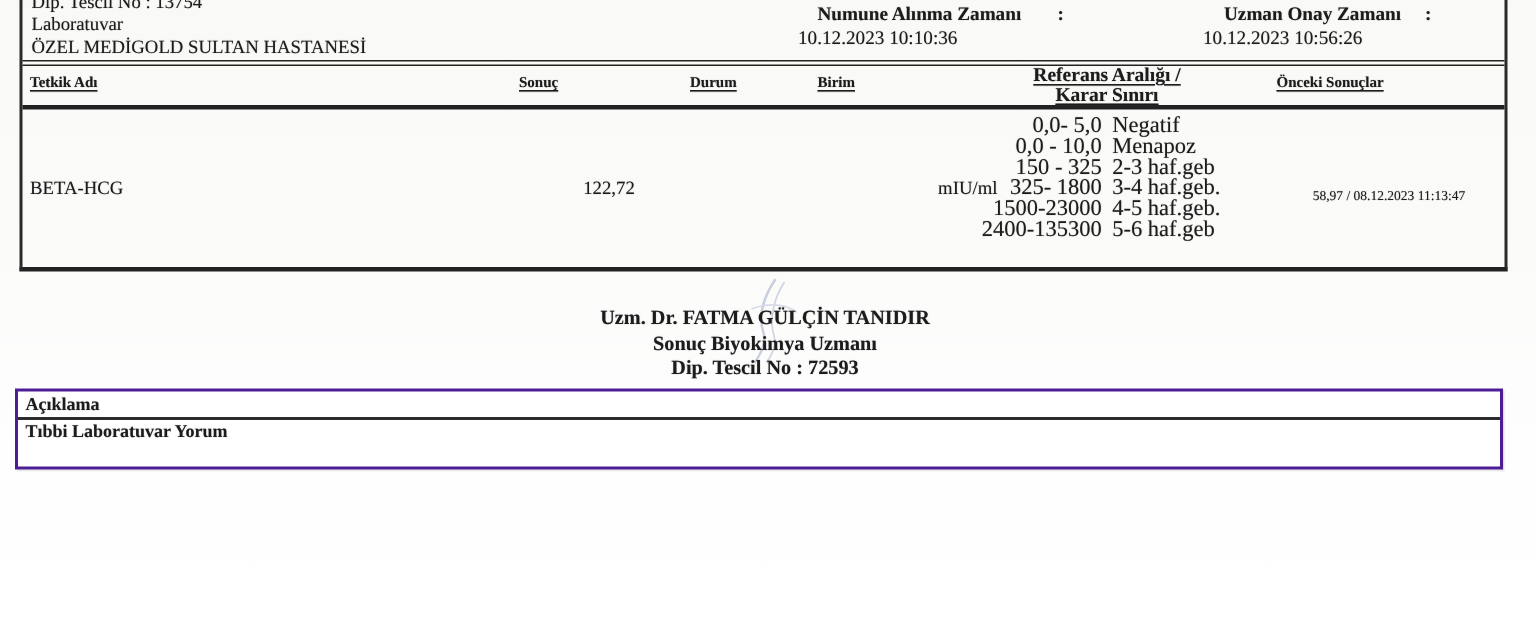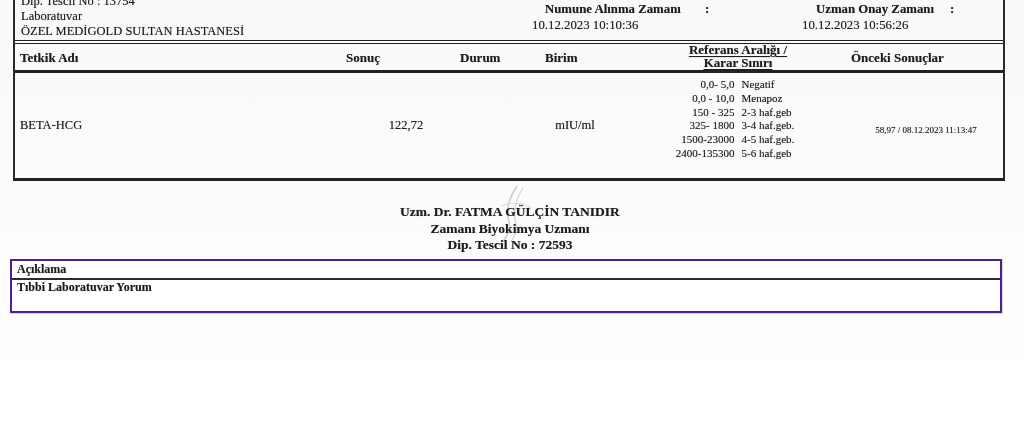--- a/index.html
+++ b/index.html
@@ -29,33 +29,34 @@
     position: absolute; left: 6px; top: 4px;
     font-size: 12.5px; line-height: 15px; white-space: nowrap;
   }
   .time-label { position: absolute; font-size: 12.8px; font-weight: bold; white-space: nowrap; }
   .time-colon { position: absolute; font-size: 12.8px; font-weight: bold; }
   .time-value { position: absolute; font-size: 12.8px; white-space: nowrap; }
 
   .colhead-row { position: relative; height: 26px; border-bottom: 3px solid #222; }
   .col-label {
     position: absolute; top: 6px;
-    font-size: 13px; font-weight: bold;
+    font-size: 10px; font-weight: bold;
+    text-decoration: underline;
     text-underline-offset: 2px;
     text-decoration-thickness: 1.2px;
     white-space: nowrap;
   }
   .col-center { text-align: left; }
   .ref-header { position: absolute; top: 0px; left: 643px; width: 160px; text-align: center;
     font-size: 13px; font-weight: bold; line-height: 12.8px; }
   .ref-header div { text-decoration: underline; text-underline-offset: 2px; text-decoration-thickness: 1.2px; }
 
   .data-row { position: relative; height: 105px; font-size: 12.5px; }
   .cell { position: absolute; white-space: nowrap; }
-  .ref-list { position: absolute; left: 613px; top: 5px; width: 220px; font-size: 11px; line-height: 13.8px; }
+  .ref-list { position: absolute; left: 613px; top: 5px; width: 220px; font-size: 15px; line-height: 13.8px; }
   .ref-line { display: flex; justify-content: center; gap: 7px; }
   .ref-range { width: 92px; text-align: right; }
   .ref-label { width: 92px; text-align: left; }
   .prev-result { position: absolute; left: 816px; top: 52px; width: 190px; text-align: center; font-size: 9px; }
 
   
   .signature-block {
     position: absolute; left: 310px; top: 192px; width: 400px;
     text-align: center; font-weight: bold; font-size: 13.5px; line-height: 16.5px;
     white-space: nowrap;
@@ -102,21 +103,21 @@
       <div>Referans Aralığı /</div>
       <div>Karar Sınırı</div>
     </div>
     <span class="col-label col-center" style="left:836px; width:150px;">Önceki Sonuçlar</span>
   </div>
 
   <div class="data-row">
     <span class="cell" style="left:5px; top:45px;">BETA-HCG</span>
     <span class="cell" style="left:331px; top:45px; width:120px; text-align:center;">122,72</span>
     <span class="cell" style="left:445px; top:45px; width:120px; text-align:center;"></span>
-    <span class="cell" style="left:500px; top:45px; width:120px; text-align:center;">mIU/ml</span>
+    <span class="cell" style="left:530px; top:45px; width:120px; text-align:right;">mIU/ml</span>
 
     <div class="ref-list">
       <div class="ref-line">
         <span class="ref-range">0,0- 5,0</span>
         <span class="ref-label">Negatif</span>
       </div>
       <div class="ref-line">
         <span class="ref-range">0,0 - 10,0</span>
         <span class="ref-label">Menapoz</span>
       </div>
@@ -143,21 +144,21 @@
 </div>
 
 <svg class="signature-mark" width="56" height="60" viewBox="0 0 56 60">
   <path d="M30 2 C 22 14, 18 26, 22 38 C 24 45, 20 52, 16 58" stroke="#99a2c2" stroke-width="1.6" fill="none"></path>
   <path d="M36 4 C 28 16, 26 30, 29 40 C 31 47, 27 53, 24 58" stroke="#a8b0cc" stroke-width="1.2" fill="none"></path>
   <path d="M14 22 C 24 18, 36 18, 44 24" stroke="#b3bad2" stroke-width="1.1" fill="none"></path>
 </svg>
 
 <div class="signature-block scan-text">
   <div>Uzm. Dr. FATMA GÜLÇİN TANIDIR</div>
-  <div>Zamanı Biyokimya Uzmanı</div>
+  <div>Sonuç Biyokimya Uzmanı</div>
   <div>Dip. Tescil No : 72593</div>
 </div>
 
 <div class="footer-box scan-text">
   <div class="footer-row1">
     <div class="footer-label">Açıklama</div>
   </div>
   <div class="footer-row2">
     <div class="footer-label">Tıbbi Laboratuvar Yorum</div>
   </div>

